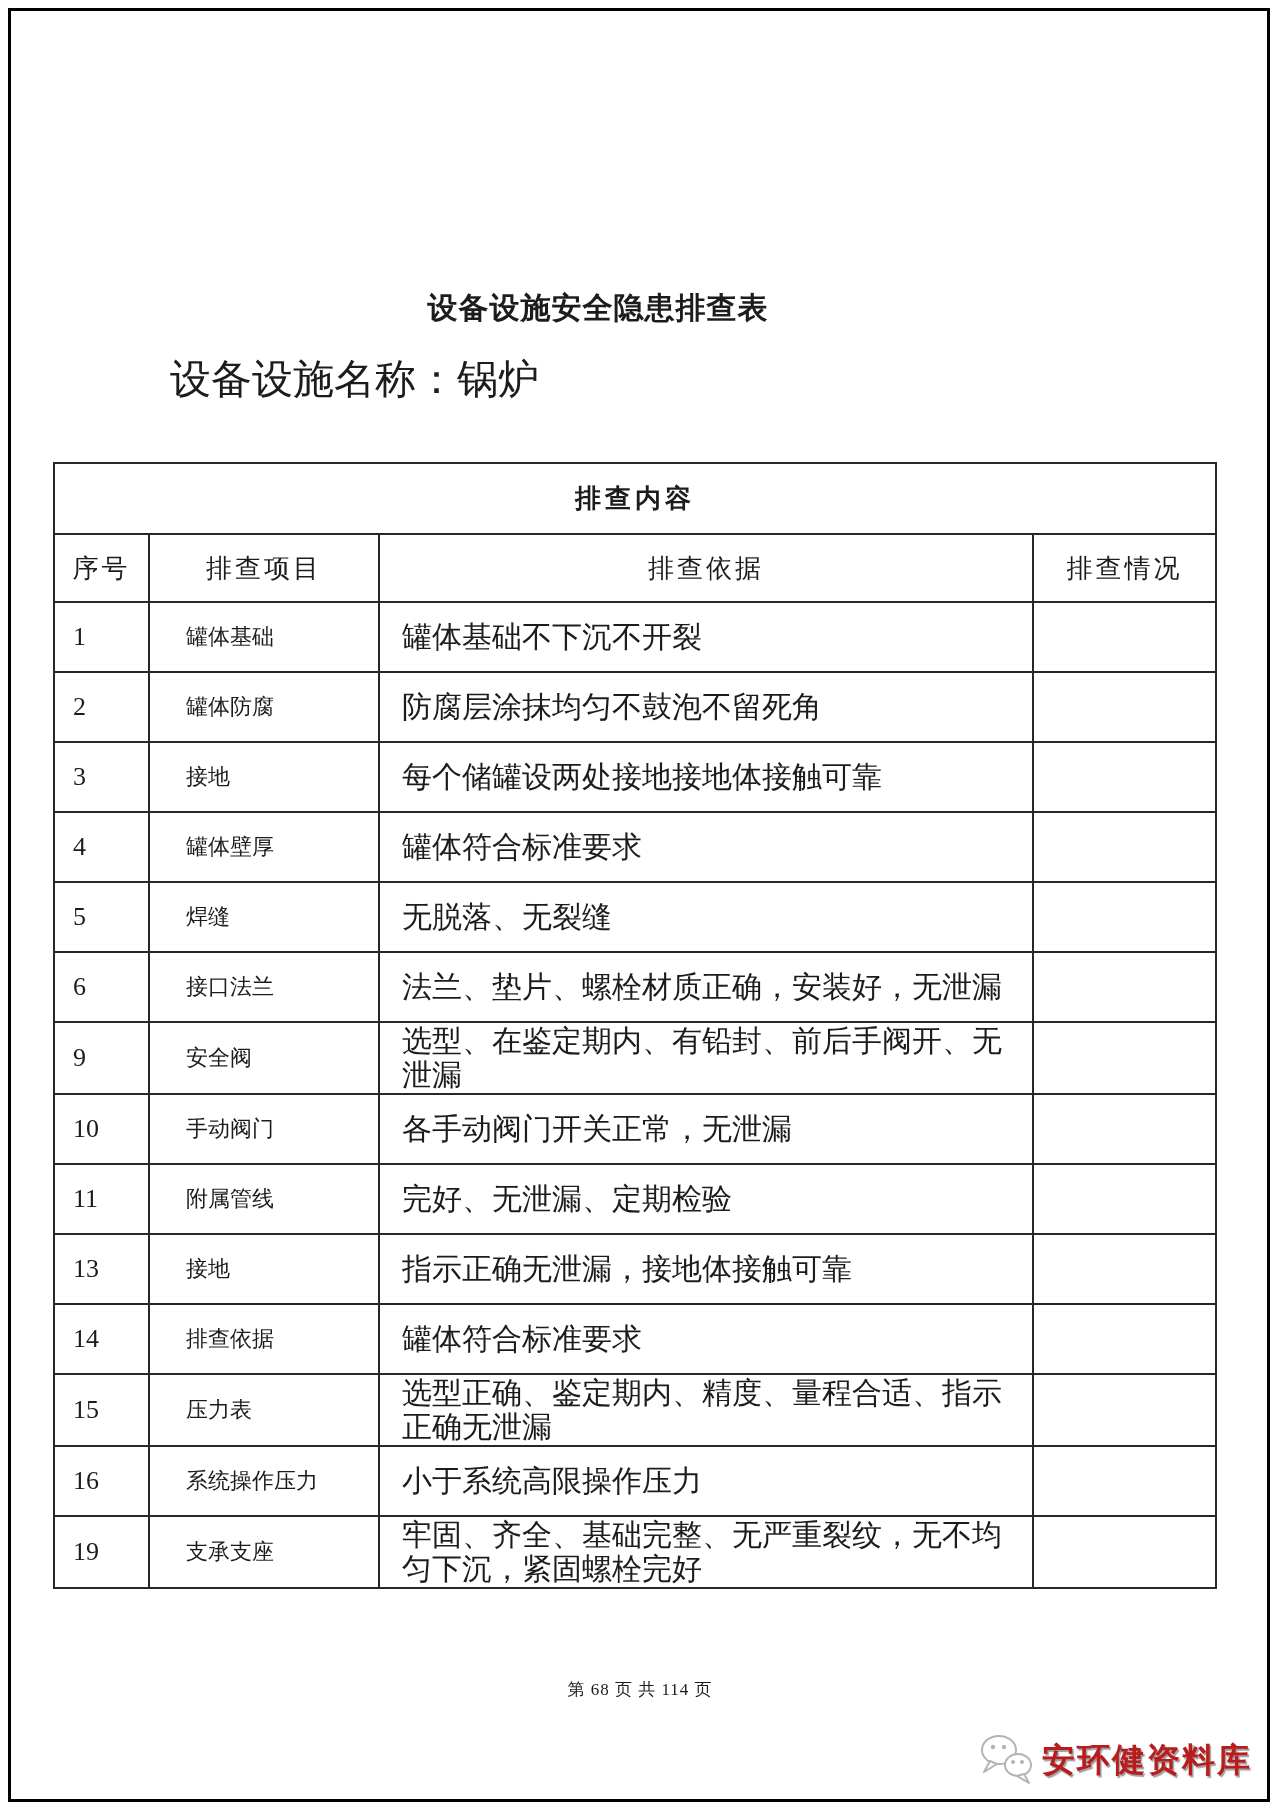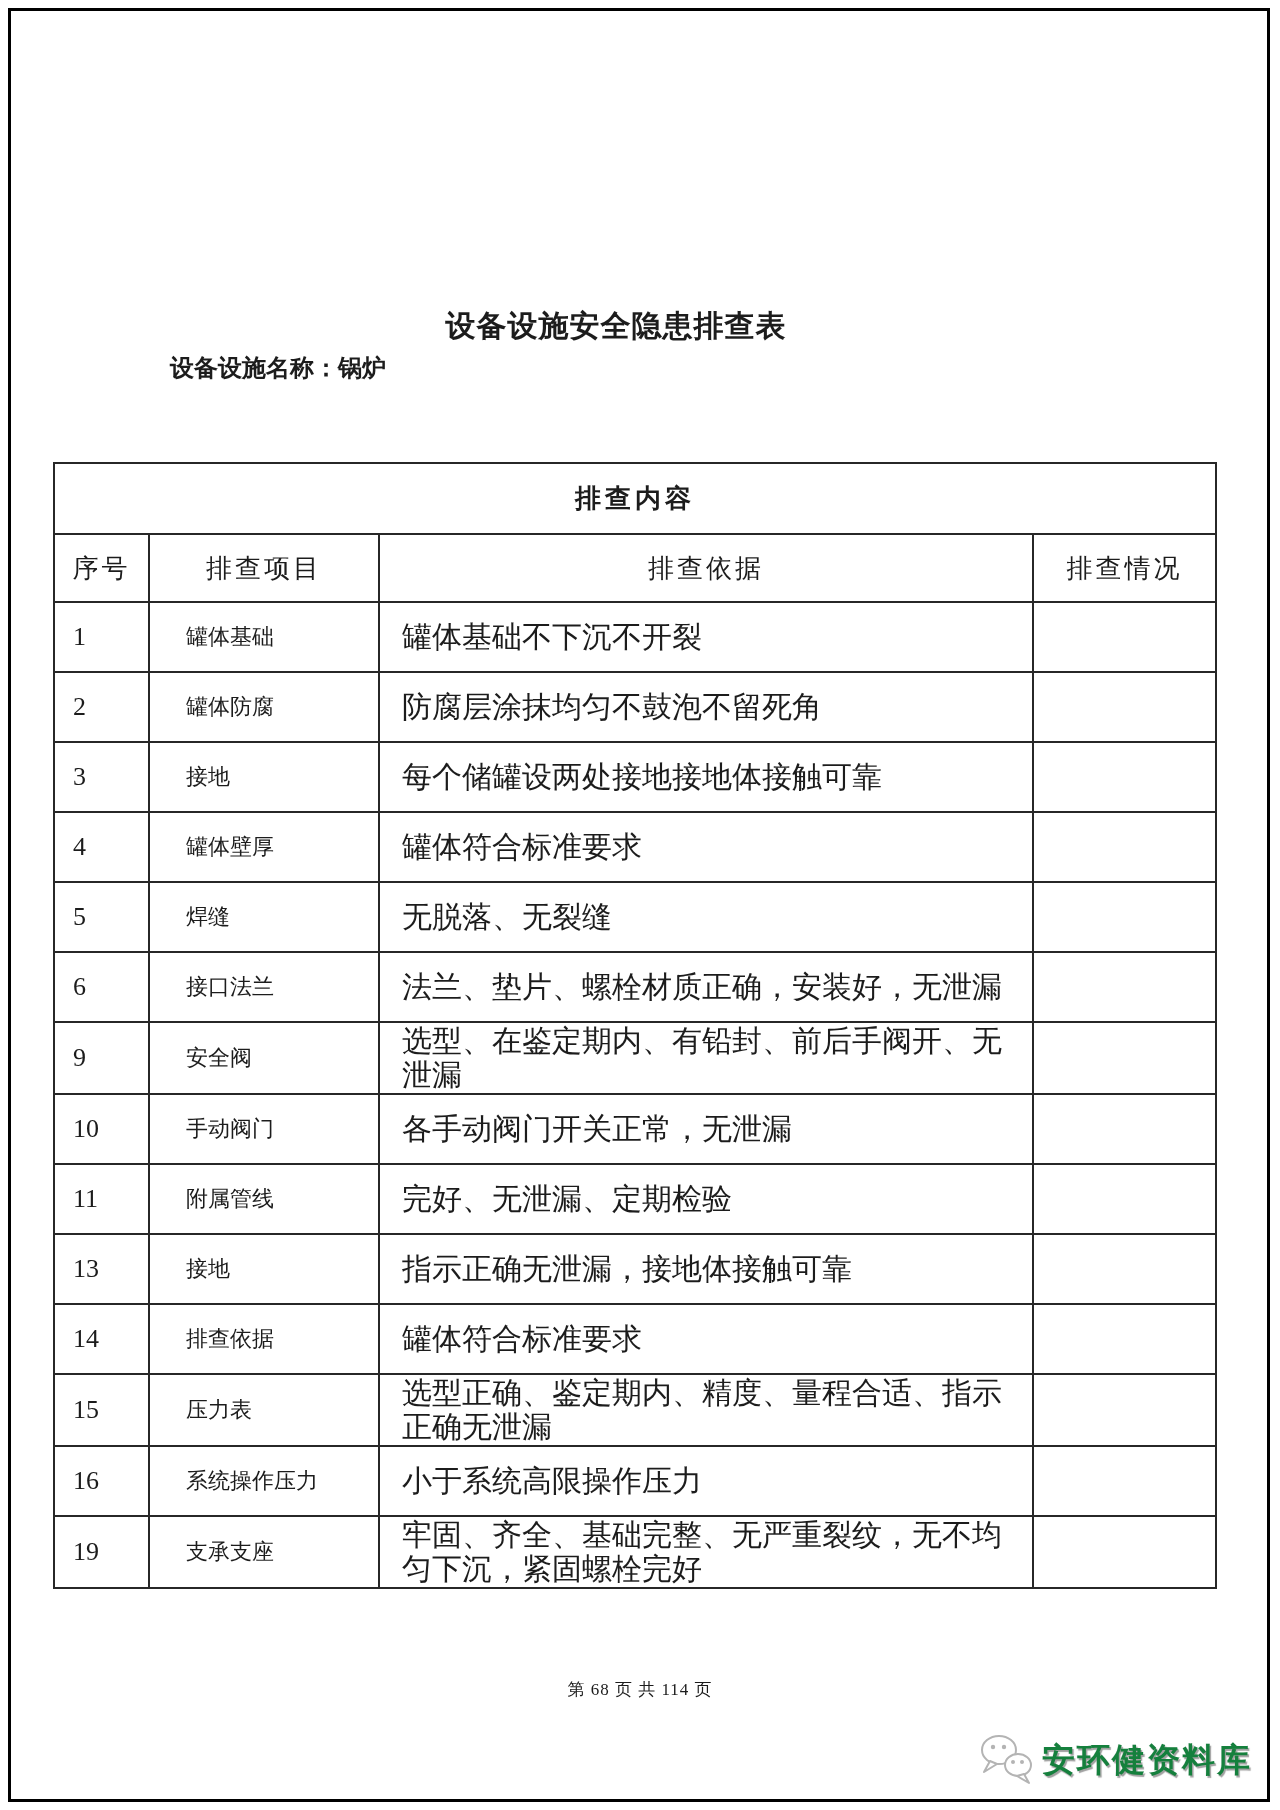--- a/index.html
+++ b/index.html
@@ -14,31 +14,31 @@
   .page-frame {
     position: absolute;
     left: 8px; top: 8px;
     width: 1256px; height: 1788px;
     border: 3px solid #000000;
     pointer-events: none;
   }
   .doc-title {
     position: absolute;
     left: 38px; top: 288px; width: 1120px;
-    margin: 18px;
+    margin: 0;
     text-align: center;
     font-size: 30px;
     font-weight: bold;
     letter-spacing: 1px;
   }
   .doc-subtitle {
     position: absolute;
     left: 170px; top: 352px;
-    font-size: 24px;
-    font-weight: bold;
+    font-size: 41px;
+    font-weight: normal;
   }
   table.inspection-table {
     position: absolute;
     left: 53px; top: 462px;
     width: 1164px;
     border-collapse: collapse;
     table-layout: fixed;
   }
   .inspection-table td, .inspection-table th {
     border: 2px solid #272727;
@@ -76,21 +76,21 @@
     position: absolute;
     left: 978px; top: 1732px;
     display: flex;
     align-items: center;
     gap: 6px;
   }
   .watermark-text {
     font-size: 33px;
     font-weight: bold;
     letter-spacing: 2px;
-    color: #15803d;
+    color: #b91c1c;
     text-shadow: 1.5px 1.5px 1px #a0a0a0, -0.5px -0.5px 0 #e8e8e8;
     white-space: nowrap;
   }
 </style>
 </head>
 <body>
 
 <div class="page-frame"></div>
 
 <h1 class="doc-title">设备设施安全隐患排查表</h1>

